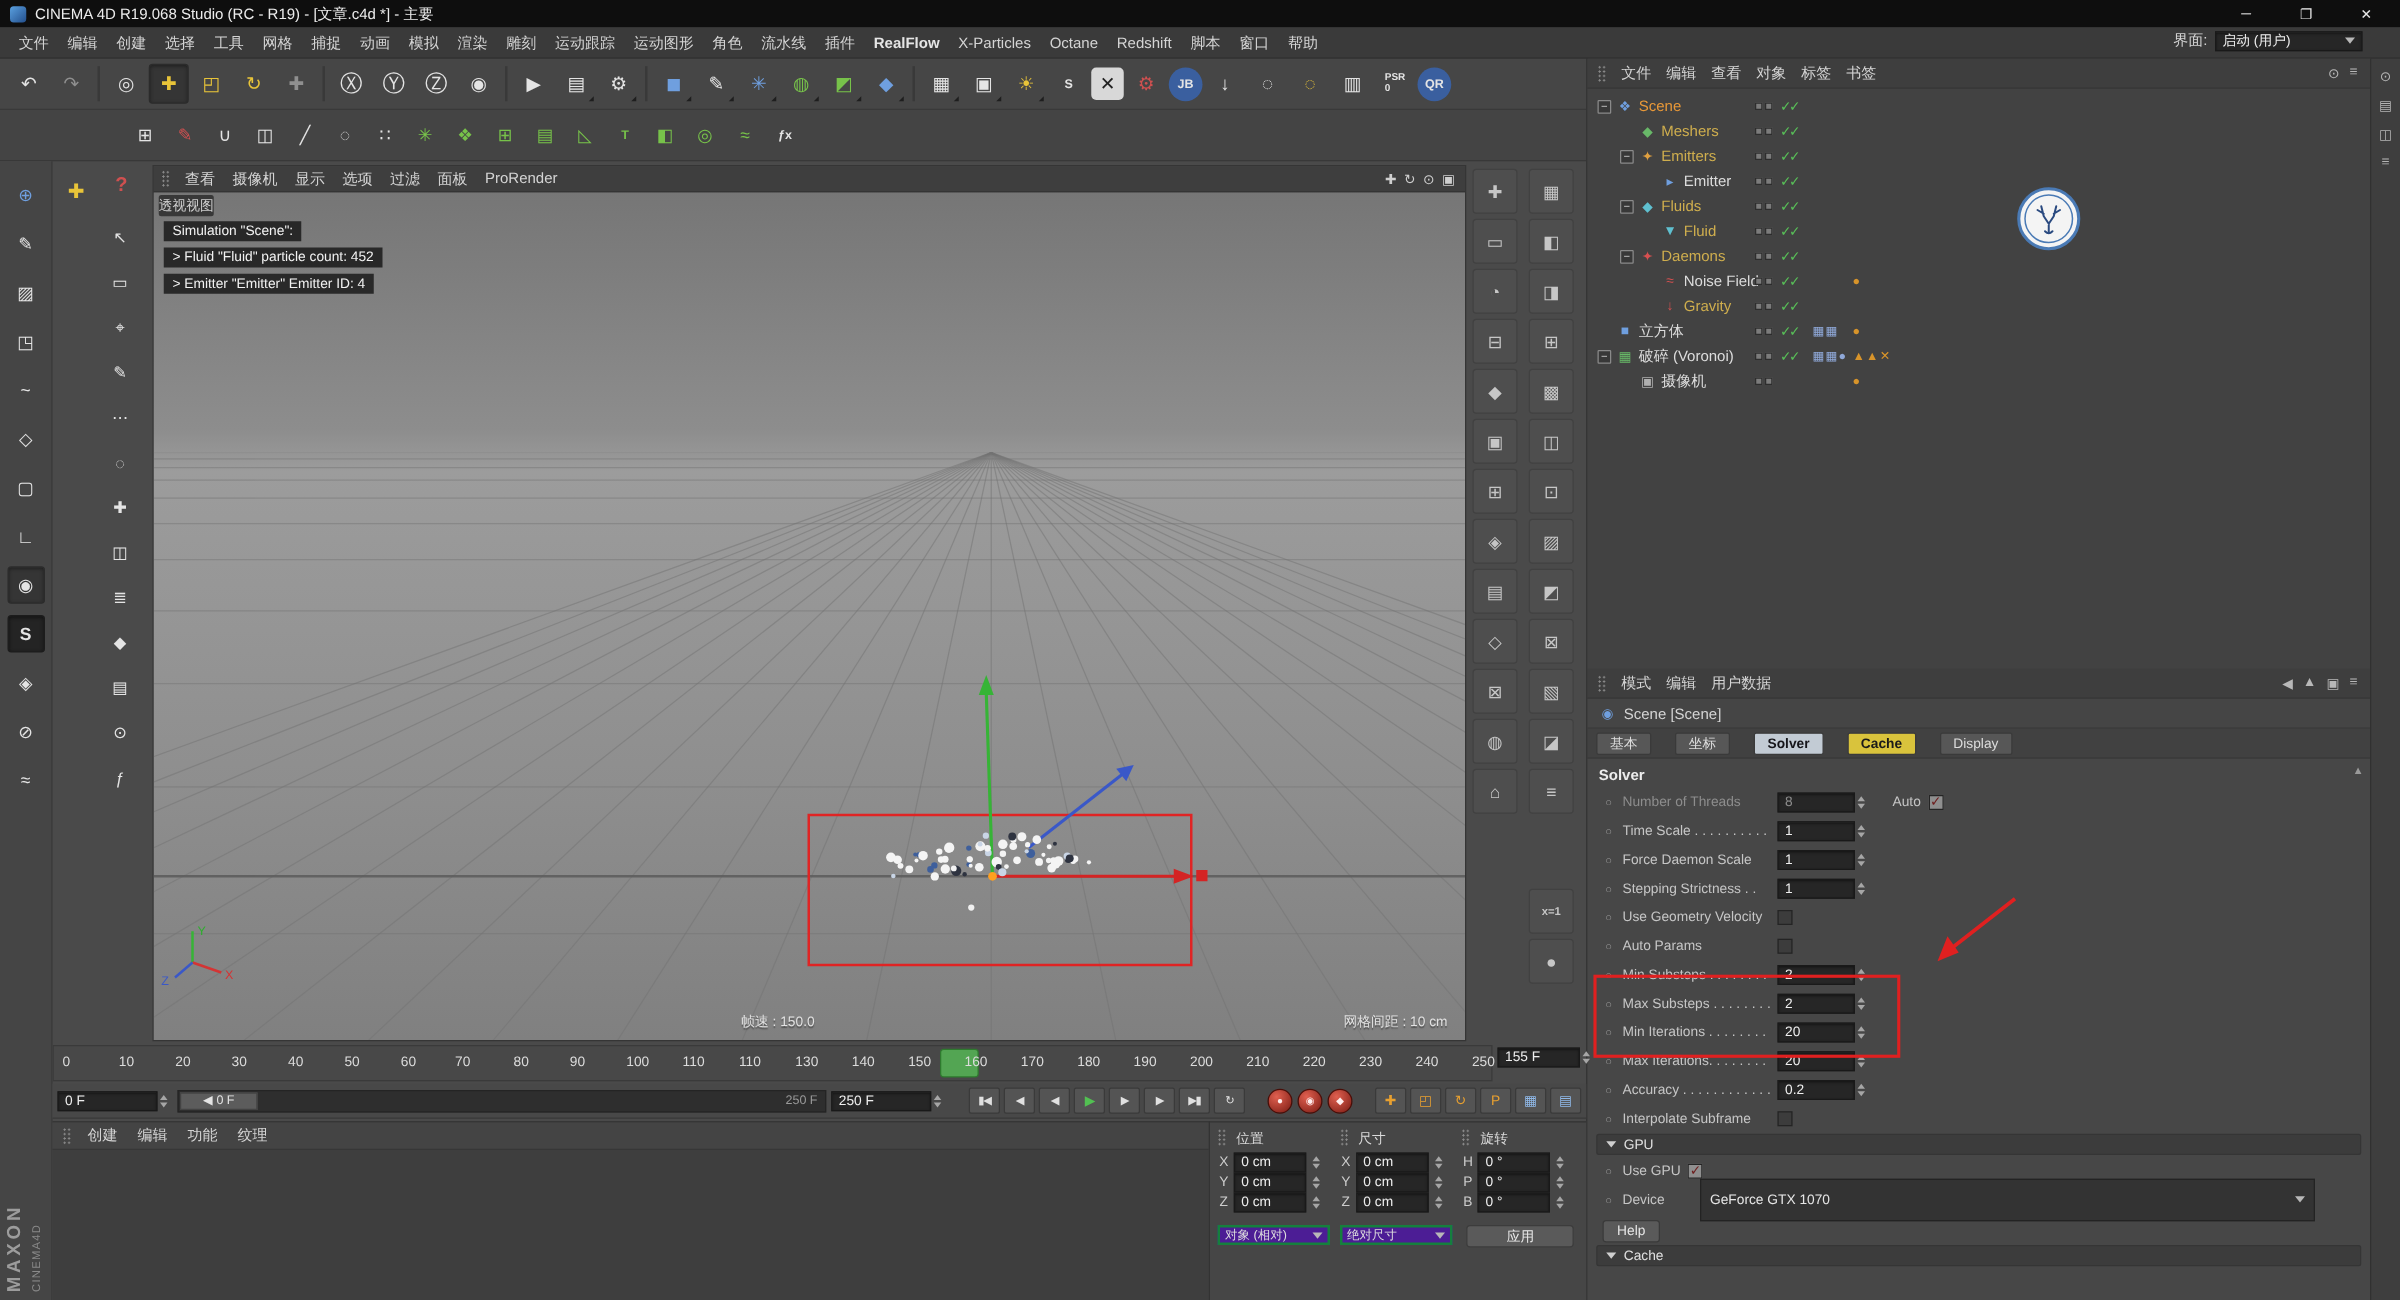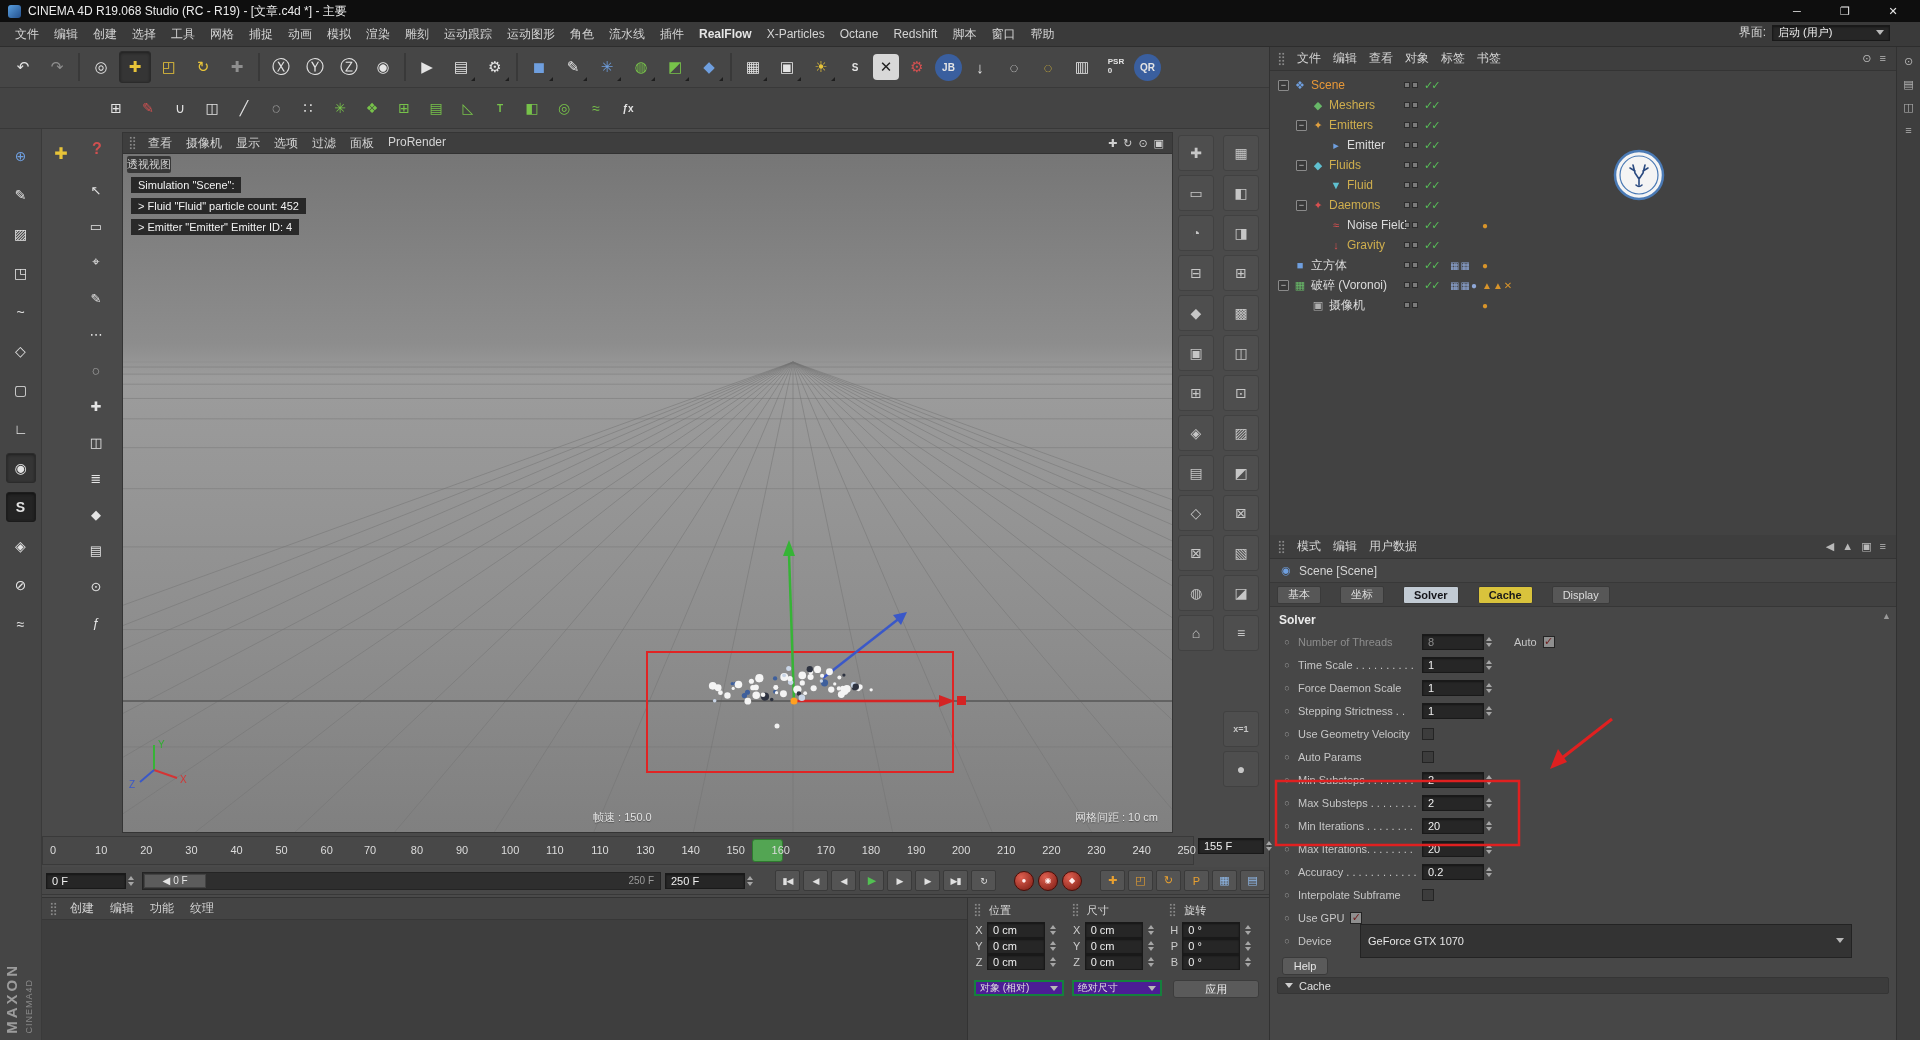--- a/index.html
+++ b/index.html
@@ -1203,20 +1203,24 @@
           </div>
         
           <div class="arow">
             <span class="adot">○</span>
             <span class="albl">Interpolate Subframe</span>
 
             <span class="cb"></span>
           </div>
         </span>
 
+      <div class="groupbar">
+        <span class="tri"></span>
+        <span>GPU</span>
+      </div>
 
       <div class="arow">
         <span class="adot">○</span>
         <span class="albl auto">Use GPU</span>
         <span class="cb on"></span>
       </div>
 
       <div class="arow">
         <span class="adot">○</span>
         <span class="albl dev">Device</span>

